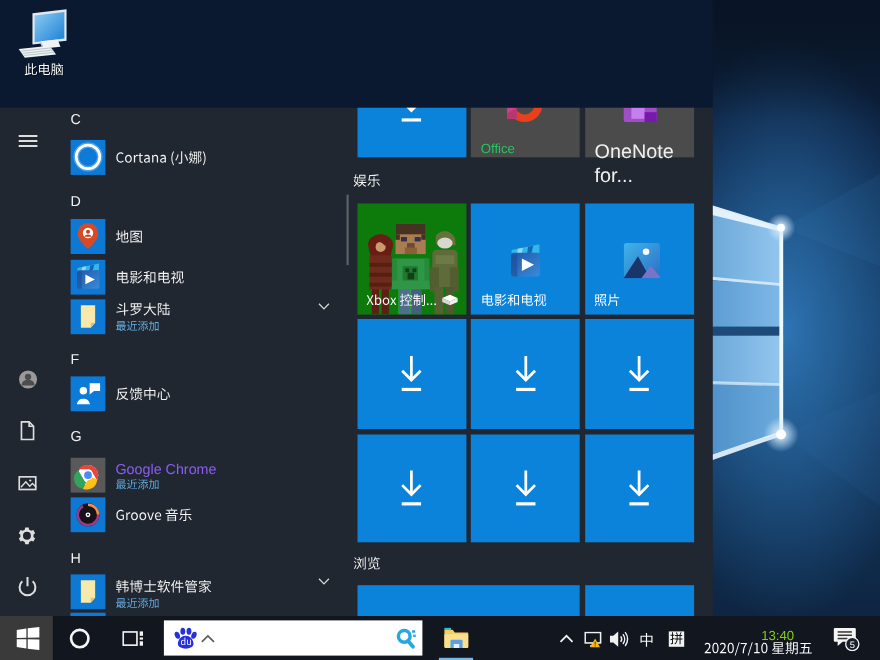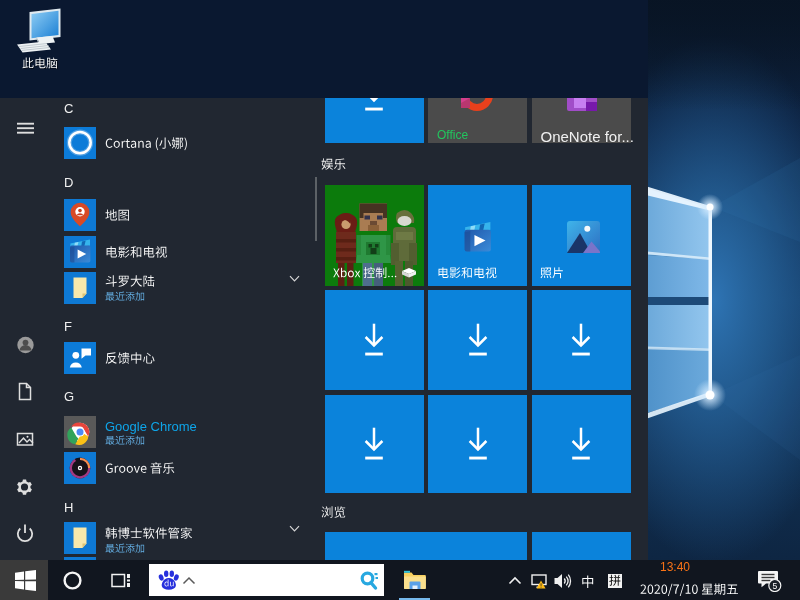--- a/index.html
+++ b/index.html
@@ -1,20 +1,20 @@
 <!DOCTYPE html>
 <html><head><meta charset="utf-8"><style>
 *{margin:0;padding:0;box-sizing:border-box}
 html,body{width:800px;height:600px;overflow:hidden;background:#0a1c36;font-family:"Liberation Sans",sans-serif;}
 .abs{position:absolute}
 #menu{position:absolute;left:0;top:98px;width:648px;height:462px;overflow:hidden;background:#212731;}
 #taskbar{position:absolute;left:0;top:560px;width:800px;height:40px;background:#11161f;}
 .tile{position:absolute;background:#0b83db;}
 .gtile{position:absolute;background:#4b4b4b;}
-.lab{position:absolute;color:#0ea5e9;font-size:13px}
+.lab{position:absolute;color:#8b5cf6;font-size:13px}
 </style></head><body>
 <svg class="abs" style="left:0;top:0" width="800" height="600" viewBox="0 0 800 600">
 <defs>
 <radialGradient id="glow" cx="0.5" cy="0.5" r="0.5">
  <stop offset="0" stop-color="#2e74b4"></stop>
         <stop offset="0.4" stop-color="#27669f" stop-opacity="0.75"></stop>
         <stop offset="1" stop-color="#24609c" stop-opacity="0"></stop>
 </radialGradient>
 <linearGradient id="sky" x1="0" y1="0" x2="0" y2="1">
  <stop offset="0" stop-color="#0a1626"></stop>
@@ -239,21 +239,21 @@
 <circle cx="19" cy="-3" r="12.5" fill="none" stroke="#e8401c" stroke-width="7"></circle>
 <rect x="3" y="0" width="9" height="10" fill="#d43f8d"></rect>
 <path d="M3 10 l9 0 0 -10 -9 5 z" fill="#b8376f"></path>
 </svg>
 <div class="abs" style="left:437px;top:29.5px;font-size:12px;color:#22c55e">Office</div>
 <svg class="abs" style="left:564.5px;top:0px" width="36" height="14" viewBox="0 0 36 14">
 <rect x="2" y="-4" width="30" height="17" rx="2" fill="#a14dc8"></rect>
 <rect x="9" y="-2" width="12" height="12" fill="#c77ff0"></rect>
 <rect x="21" y="4" width="11" height="9" fill="#7719aa"></rect>
 </svg>
-<div class="abs" style="left:540.5px;top:29.5px;font-size:15px;color:#f0f0f0">OneNote for...</div>
+<div class="abs" style="left:540.5px;top:29.5px;font-size:18px;color:#f0f0f0">OneNote for...</div>
 <svg style="position:absolute;left:321px;top:56.8px" width="27" height="19" viewBox="0 0 27 19">
       <path transform="translate(0,13.75)" fill="#f2f2f2" d="M6.375 -9.0875H10.3V-7.362500000000001H6.375ZM5.5 -9.912500000000001V-6.5375000000000005H11.2125V-9.912500000000001ZM4.775 -3.1875V-2.35H7.4375C7.025 -1.1125 6.1875 -0.28750000000000003 4.325 0.23750000000000002C4.5375000000000005 0.41250000000000003 4.7875000000000005 0.7875000000000001 4.8875 1.0125C6.775 0.42500000000000004 7.7250000000000005 -0.48750000000000004 8.2125 -1.7875C8.875 -0.42500000000000004 9.9625 0.5375 11.4875 1.0125C11.6125 0.7625000000000001 11.887500000000001 0.4 12.0875 0.225C10.575000000000001 -0.17500000000000002 9.4625 -1.075 8.875 -2.35H12.025V-3.1875H8.5625C8.625 -3.6125000000000003 8.675 -4.075 8.700000000000001 -4.5625H11.575000000000001V-5.4125000000000005H5.1875V-4.5625H7.775C7.75 -4.0625 7.7125 -3.6125000000000003 7.6375 -3.1875ZM4.0 -7.0625C3.85 -5.487500000000001 3.5500000000000003 -4.15 3.1 -3.0500000000000003C2.6750000000000003 -3.4000000000000004 2.225 -3.7375000000000003 1.7875 -4.0375000000000005C2.025 -4.9 2.2625 -5.9625 2.4875000000000003 -7.0625ZM0.8250000000000001 -3.6500000000000004C1.4375 -3.2125000000000004 2.1 -2.7 2.7 -2.1625C2.125 -1.0875000000000001 1.3875000000000002 -0.3125 0.5125000000000001 0.17500000000000002C0.7250000000000001 0.35000000000000003 0.9750000000000001 0.6875 1.1 0.9125000000000001C2.025 0.3375 2.7750000000000004 -0.4625 3.375 -1.5250000000000001C3.825 -1.0875000000000001 4.2125 -0.6625000000000001 4.4625 -0.30000000000000004L5.15 -1.0375C4.8375 -1.4625000000000001 4.3625 -1.9500000000000002 3.8125 -2.4375C4.4 -3.8375000000000004 4.775 -5.612500000000001 4.925000000000001 -7.862500000000001L4.3625 -7.9625L4.2125 -7.9375H2.6500000000000004C2.8000000000000003 -8.7875 2.9250000000000003 -9.625 3.0125 -10.375L2.1750000000000003 -10.425C2.1 -9.662500000000001 1.9625000000000001 -8.8125 1.8125 -7.9375H0.5375V-7.0625H1.6500000000000001C1.4000000000000001 -5.775 1.1 -4.5375000000000005 0.8250000000000001 -3.6500000000000004Z M15.45 -3.475C14.8375 -2.3625000000000003 13.8625 -1.175 12.975 -0.4C13.2 -0.25 13.575 0.05 13.75 0.21250000000000002C14.6125 -0.65 15.6625 -1.975 16.3625 -3.1750000000000003ZM21.15 -3.0875000000000004C22.0625 -2.0875 23.137500000000003 -0.6875 23.637500000000003 0.17500000000000002L24.5 -0.275C23.9875 -1.125 22.8625 -2.475 21.9625 -3.4625000000000004ZM14.1125 -4.3875C14.2375 -4.5 14.75 -4.55 15.5875 -4.55H18.525V-0.225C18.525 -0.025 18.4375 0.037500000000000006 18.225 0.05C18.0125 0.05 17.275 0.0625 16.475 0.037500000000000006C16.6125 0.30000000000000004 16.7625 0.7125 16.8125 0.9750000000000001C17.8875 0.9750000000000001 18.525 0.9625 18.9375 0.8C19.3375 0.65 19.475 0.375 19.475 -0.225V-4.55H24.05L24.0625 -5.5H19.475V-8.012500000000001H18.525V-5.5H15.0125C15.2375 -6.4375 15.4625 -7.612500000000001 15.5625 -8.725C18.275 -8.7875 21.450000000000003 -9.0375 23.4375 -9.5375L22.9 -10.3625C20.9875 -9.8625 17.475 -9.625 14.6375 -9.55C14.6125 -8.1 14.2875 -6.487500000000001 14.1875 -6.075C14.075 -5.625 13.9625 -5.3375 13.8 -5.275C13.9 -5.0375000000000005 14.0625 -4.5875 14.1125 -4.3875Z"></path>
     </svg>
 <div class="abs" style="left:324.5px;top:87px;width:99px;height:101px;background:#0c7b0c;overflow:hidden">
 <svg width="99" height="101" viewBox="0 0 99 101">
 <g>
 <path d="M13 31 q8 -6 16 0 q4 3 3 9 l-2 8 -18 0 -2 -8 q-1 -6 3 -9z" fill="#6a1d15"></path>
 <circle cx="21" cy="39.5" r="4.6" fill="#c99b6e"></circle>
 <path d="M13 31 q8 -6 16 0 q3 2.5 3 7 q-4 -5 -8 -4.5 q2 3 1 5 q-3 -4 -8 -4 q-4 0 -7 3 q-0.5 -4.5 3 -6.5z" fill="#6a1d15"></path>
 <rect x="11" y="47" width="20" height="31" fill="#6e2a1c"></rect>
@@ -457,21 +457,21 @@
 <path d="M12.3 3.6 a7 7 0 0 1 0 8.8" fill="none" stroke="#f0f0f0" stroke-width="1.3"></path>
 <path d="M14.3 1.7 a10 10 0 0 1 0 12.6" fill="none" stroke="#f0f0f0" stroke-width="1.3"></path>
 </svg>
 <svg style="position:absolute;left:581px;top:11.6px" width="16" height="20" viewBox="0 0 16 20">
       <path transform="translate(0,14.85)" fill="#fff" d="M6.183 -11.34V-8.9235H1.296V-2.511H2.3085V-3.348H6.183V1.0665H7.2495V-3.348H11.1375V-2.5785H12.177V-8.9235H7.2495V-11.34ZM2.3085 -4.3469999999999995V-7.938H6.183V-4.3469999999999995ZM11.1375 -4.3469999999999995H7.2495V-7.938H11.1375Z"></path>
     </svg>
 <div class="abs" style="left:607.5px;top:13.5px;width:14.5px;height:14px;background:#f2f2f2"></div>
 <svg class="abs" style="left:608.7px;top:14.2px" width="13" height="13">
       <path transform="translate(0,10.8)" fill="#101010" d="M5.436 -9.672C5.868 -9.012 6.312 -8.124 6.492 -7.572L7.32 -7.956C7.1160000000000005 -8.484 6.636 -9.348 6.204 -9.984ZM1.968 -10.068V-7.656000000000001H0.492V-6.816H1.968V-4.188C1.356 -3.996 0.792 -3.8280000000000003 0.336 -3.708L0.5640000000000001 -2.82L1.968 -3.2880000000000003V-0.192C1.968 -0.012 1.9080000000000001 0.036000000000000004 1.764 0.036000000000000004C1.62 0.036000000000000004 1.164 0.036000000000000004 0.66 0.024C0.78 0.276 0.888 0.672 0.924 0.912C1.668 0.912 2.136 0.876 2.436 0.732C2.736 0.588 2.844 0.324 2.844 -0.192V-3.576L4.032 -3.984L3.912 -4.8L2.844 -4.464V-6.816H4.0440000000000005V-7.656000000000001H2.844V-10.068ZM8.784 -6.684V-4.272H7.0440000000000005V-4.392V-6.684ZM9.708 -10.056000000000001C9.468 -9.3 9.012 -8.232 8.628 -7.5360000000000005H4.716V-6.684H6.168V-4.392V-4.272H4.32V-3.408H6.132000000000001C6.0360000000000005 -2.1 5.6160000000000005 -0.6 4.032 0.372C4.236 0.516 4.5120000000000005 0.8160000000000001 4.644 1.008C6.384 -0.168 6.888 -1.8840000000000001 7.008 -3.408H8.784V0.912H9.66V-3.408H11.412V-4.272H9.66V-6.684H11.136000000000001V-7.5360000000000005H9.528C9.888 -8.184000000000001 10.296 -9.012 10.656 -9.732Z"></path>
     </svg>
-<div class="abs" style="left:660px;top:0;width:62px;text-align:left;font-size:12px;color:#f97316">13:40</div>
+<div class="abs" style="left:660px;top:11px;width:62px;text-align:right;font-size:12px;color:#84cc16">13:40</div>
 <svg style="position:absolute;left:640px;top:19.8px" width="101" height="19" viewBox="0 0 101 19">
       <path transform="translate(0,13.75)" fill="#fff" d="M0.55 0.0H6.3125V-0.9875H3.7750000000000004C3.3125 -0.9875 2.75 -0.9375 2.275 -0.9C4.425 -2.9375 5.875 -4.800000000000001 5.875 -6.6375C5.875 -8.262500000000001 4.8375 -9.325000000000001 3.2 -9.325000000000001C2.0375 -9.325000000000001 1.2375 -8.8 0.5 -7.987500000000001L1.1625 -7.3375C1.675 -7.95 2.3125 -8.4 3.0625 -8.4C4.2 -8.4 4.75 -7.6375 4.75 -6.5875C4.75 -5.0125 3.4250000000000003 -3.1875 0.55 -0.675Z M10.4125 0.1625C12.15 0.1625 13.2625 -1.4125 13.2625 -4.6125C13.2625 -7.7875000000000005 12.15 -9.325000000000001 10.4125 -9.325000000000001C8.6625 -9.325000000000001 7.5625 -7.7875000000000005 7.5625 -4.6125C7.5625 -1.4125 8.6625 0.1625 10.4125 0.1625ZM10.4125 -0.7625000000000001C9.375 -0.7625000000000001 8.6625 -1.925 8.6625 -4.6125C8.6625 -7.2875000000000005 9.375 -8.425 10.4125 -8.425C11.45 -8.425 12.162500000000001 -7.2875000000000005 12.162500000000001 -4.6125C12.162500000000001 -1.925 11.45 -0.7625000000000001 10.4125 -0.7625000000000001Z M14.425 0.0H20.1875V-0.9875H17.65C17.1875 -0.9875 16.625 -0.9375 16.15 -0.9C18.3 -2.9375 19.75 -4.800000000000001 19.75 -6.6375C19.75 -8.262500000000001 18.7125 -9.325000000000001 17.075 -9.325000000000001C15.9125 -9.325000000000001 15.1125 -8.8 14.375 -7.987500000000001L15.0375 -7.3375C15.55 -7.95 16.1875 -8.4 16.9375 -8.4C18.075 -8.4 18.625 -7.6375 18.625 -6.5875C18.625 -5.0125 17.3 -3.1875 14.425 -0.675Z M24.2875 0.1625C26.025 0.1625 27.1375 -1.4125 27.1375 -4.6125C27.1375 -7.7875000000000005 26.025 -9.325000000000001 24.2875 -9.325000000000001C22.5375 -9.325000000000001 21.4375 -7.7875000000000005 21.4375 -4.6125C21.4375 -1.4125 22.5375 0.1625 24.2875 0.1625ZM24.2875 -0.7625000000000001C23.25 -0.7625000000000001 22.5375 -1.925 22.5375 -4.6125C22.5375 -7.2875000000000005 23.25 -8.425 24.2875 -8.425C25.325 -8.425 26.0375 -7.2875000000000005 26.0375 -4.6125C26.0375 -1.925 25.325 -0.7625000000000001 24.2875 -0.7625000000000001Z M27.8875 2.2375000000000003H28.725L32.4625 -9.925H31.6375Z M35.125 0.0H36.3125C36.4625 -3.5875000000000004 36.85 -5.7250000000000005 39.0 -8.475V-9.1625H33.262499999999996V-8.1875H37.7125C35.9125 -5.6875 35.2875 -3.475 35.125 0.0Z M39.725 2.2375000000000003H40.5625L44.3 -9.925H43.475Z M45.5875 0.0H50.6125V-0.9500000000000001H48.775V-9.1625H47.9C47.4 -8.875 46.8125 -8.6625 46.0 -8.512500000000001V-7.7875000000000005H47.637499999999996V-0.9500000000000001H45.5875Z M54.9 0.1625C56.637499999999996 0.1625 57.75 -1.4125 57.75 -4.6125C57.75 -7.7875000000000005 56.637499999999996 -9.325000000000001 54.9 -9.325000000000001C53.15 -9.325000000000001 52.05 -7.7875000000000005 52.05 -4.6125C52.05 -1.4125 53.15 0.1625 54.9 0.1625ZM54.9 -0.7625000000000001C53.8625 -0.7625000000000001 53.15 -1.925 53.15 -4.6125C53.15 -7.2875000000000005 53.8625 -8.425 54.9 -8.425C55.9375 -8.425 56.65 -7.2875000000000005 56.65 -4.6125C56.65 -1.925 55.9375 -0.7625000000000001 54.9 -0.7625000000000001Z M64.1875 -7.425000000000001H70.63749999999999V-6.300000000000001H64.1875ZM64.1875 -9.2375H70.63749999999999V-8.137500000000001H64.1875ZM63.27499999999999 -9.9875V-5.550000000000001H71.6V-9.9875ZM64.07499999999999 -5.5375000000000005C63.574999999999996 -4.4375 62.699999999999996 -3.35 61.787499999999994 -2.6500000000000004C62.012499999999996 -2.5125 62.39999999999999 -2.2375000000000003 62.574999999999996 -2.0625C63.012499999999996 -2.4375 63.46249999999999 -2.9250000000000003 63.87499999999999 -3.4625000000000004H66.9375V-2.275H63.43749999999999V-1.5125000000000002H66.9375V-0.15000000000000002H61.974999999999994V0.675H72.875V-0.15000000000000002H67.9125V-1.5125000000000002H71.5625V-2.275H67.9125V-3.4625000000000004H72.08749999999999V-4.2625H67.9125V-5.275H66.9375V-4.2625H64.4375C64.64999999999999 -4.5875 64.83749999999999 -4.9375 65.0 -5.275Z M75.88749999999999 -1.7875C75.51249999999999 -0.9500000000000001 74.85 -0.1125 74.14999999999999 0.45C74.375 0.5875 74.75 0.8500000000000001 74.925 1.0C75.6 0.375 76.32499999999999 -0.5875 76.77499999999999 -1.5375ZM77.675 -1.4000000000000001C78.1625 -0.8125 78.7375 0.0125 78.96249999999999 0.525L79.7375 0.07500000000000001C79.475 -0.4375 78.89999999999999 -1.2125000000000001 78.39999999999999 -1.7875ZM84.35 -9.025V-7.0125H81.7875V-9.025ZM80.9125 -9.875V-5.3375C80.9125 -3.5375 80.8125 -1.1500000000000001 79.76249999999999 0.5125000000000001C79.975 0.6125 80.3625 0.8875000000000001 80.51249999999999 1.05C81.26249999999999 -0.1375 81.58749999999999 -1.7375 81.71249999999999 -3.25H84.35V-0.21250000000000002C84.35 -0.0125 84.27499999999999 0.037500000000000006 84.1 0.05C83.9125 0.0625 83.27499999999999 0.0625 82.6125 0.037500000000000006C82.7375 0.28750000000000003 82.875 0.7000000000000001 82.9125 0.9500000000000001C83.82499999999999 0.9500000000000001 84.425 0.9375 84.77499999999999 0.775C85.13749999999999 0.625 85.25 0.3375 85.25 -0.2V-9.875ZM84.35 -6.175000000000001V-4.1000000000000005H81.76249999999999C81.7875 -4.5375000000000005 81.7875 -4.95 81.7875 -5.3375V-6.175000000000001ZM78.5 -10.350000000000001V-8.8375H76.225V-10.350000000000001H75.375V-8.8375H74.3125V-8.0H75.375V-2.8875H74.13749999999999V-2.0500000000000003H80.3V-2.8875H79.375V-8.0H80.3V-8.8375H79.375V-10.350000000000001ZM76.225 -8.0H78.5V-6.8875H76.225ZM76.225 -6.1375H78.5V-4.9125000000000005H76.225ZM76.225 -4.15H78.5V-2.8875H76.225Z M88.35 -5.6375V-4.7250000000000005H90.69999999999999C90.44999999999999 -3.225 90.1875 -1.7625000000000002 89.9375 -0.6125H86.8625V0.3125H97.9875V-0.6125H95.4375C95.625 -2.25 95.8125 -4.2250000000000005 95.89999999999999 -5.612500000000001L95.175 -5.6875L95.0 -5.6375H91.83749999999999L92.26249999999999 -8.3625H97.1V-9.2875H87.6625V-8.3625H91.2375C91.125 -7.5125 90.9875 -6.575 90.85 -5.6375ZM90.96249999999999 -0.6125C91.1875 -1.75 91.44999999999999 -3.2125000000000004 91.69999999999999 -4.7250000000000005H94.85C94.76249999999999 -3.5625 94.6125 -1.9500000000000002 94.44999999999999 -0.6125Z"></path>
     </svg>
 <svg class="abs" style="left:757px;top:10px" width="26" height="22" viewBox="0 0 26 22">
 <path d="M2 1 h18 a1 1 0 0 1 1 1 v10.5 a1 1 0 0 1 -1 1 h-11 l-4.5 3.8 v-3.8 H2 a1 1 0 0 1 -1 -1 V2 a1 1 0 0 1 1 -1z" fill="#f5f5f5"></path>
 <rect x="4.5" y="3.8" width="13" height="1.4" fill="#3a3a3a"></rect>
       <rect x="4.5" y="6.8" width="13" height="1.4" fill="#3a3a3a"></rect>
       <rect x="4.5" y="9.8" width="9" height="1.4" fill="#3a3a3a"></rect>
 <circle cx="17.8" cy="15.5" r="6" fill="#1a2028" stroke="#f5f5f5" stroke-width="1.2"></circle>
 <text x="17.8" y="19" font-family="Liberation Sans" font-size="8.5" fill="#fff" text-anchor="middle">5</text>

